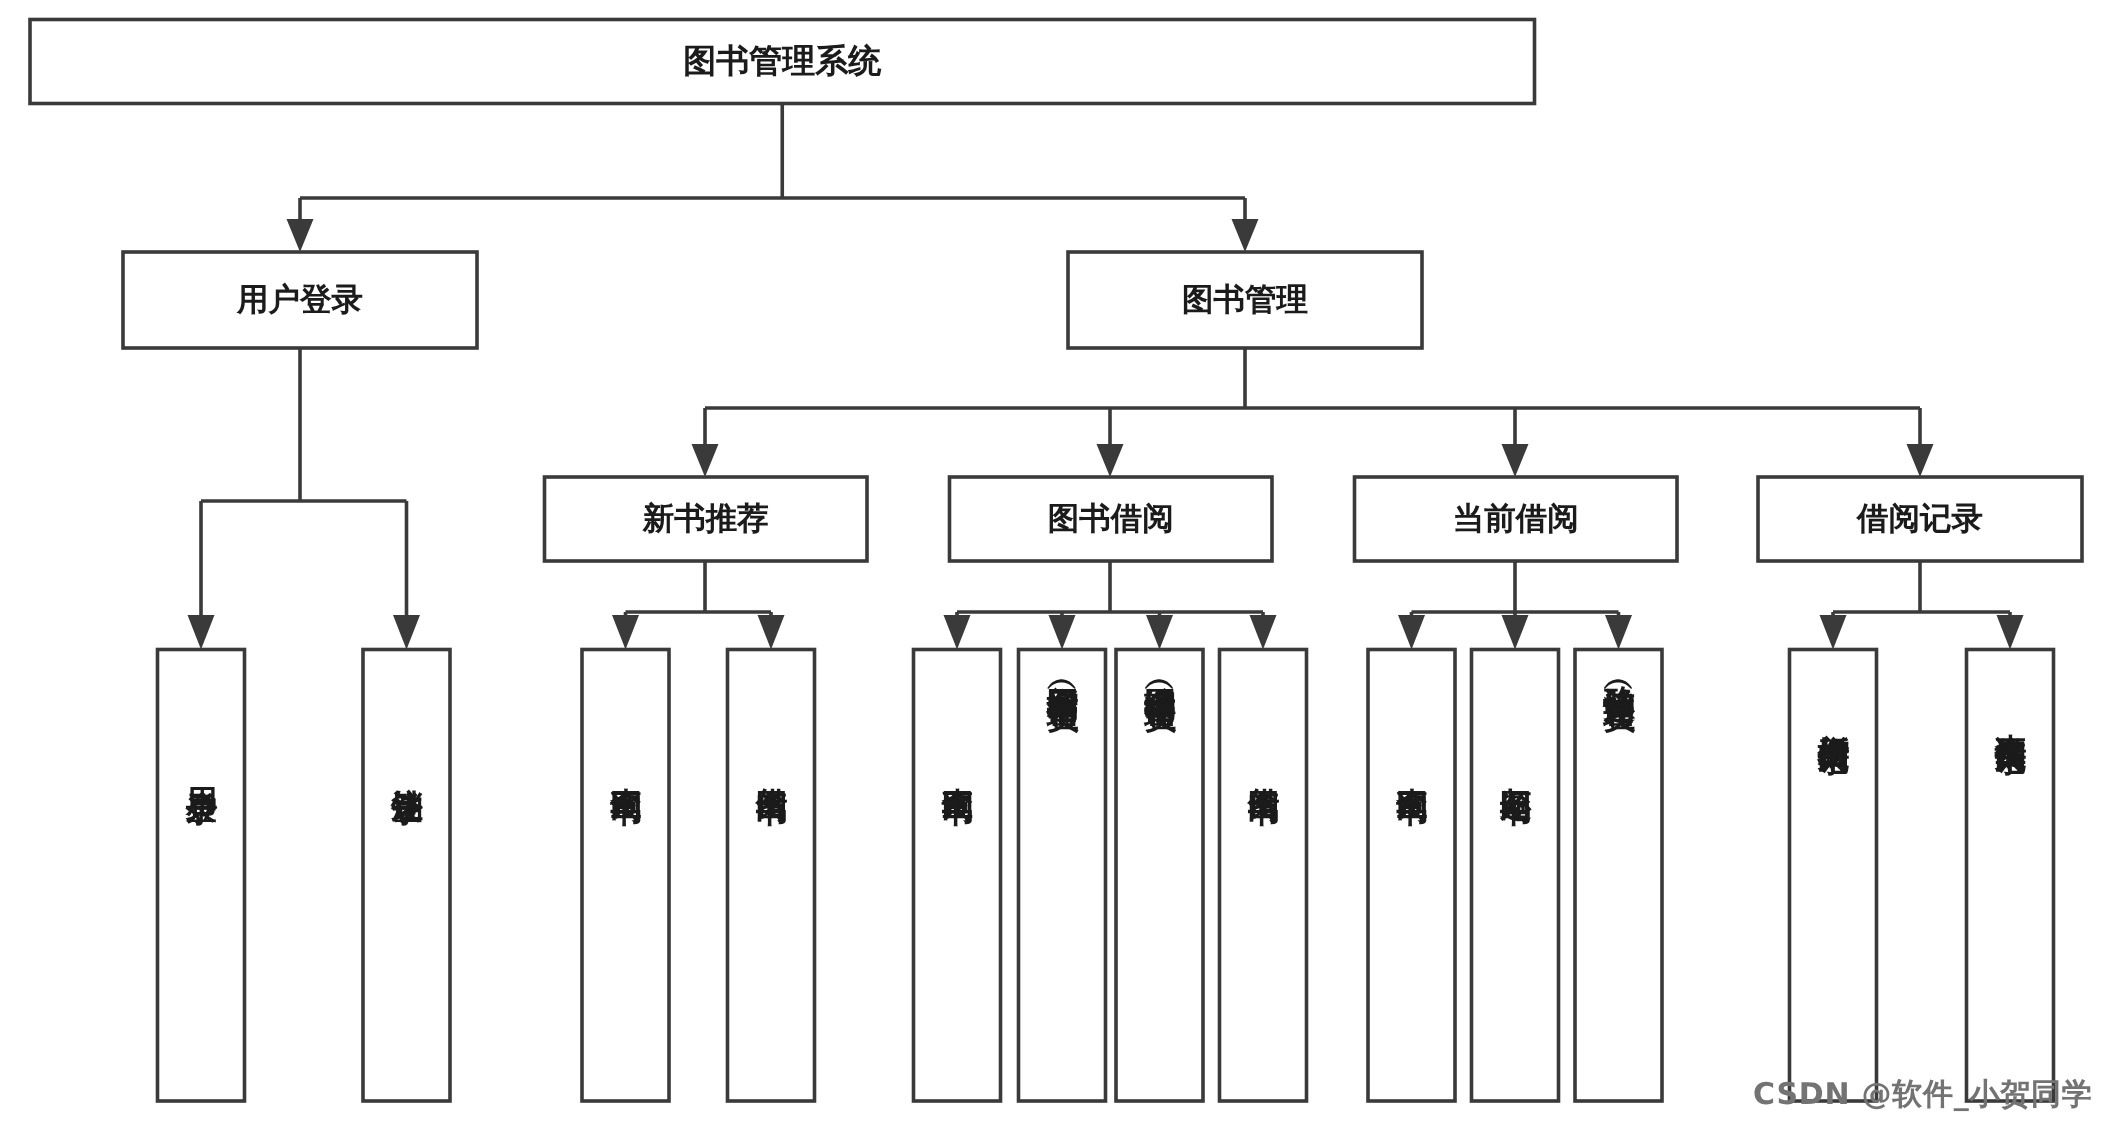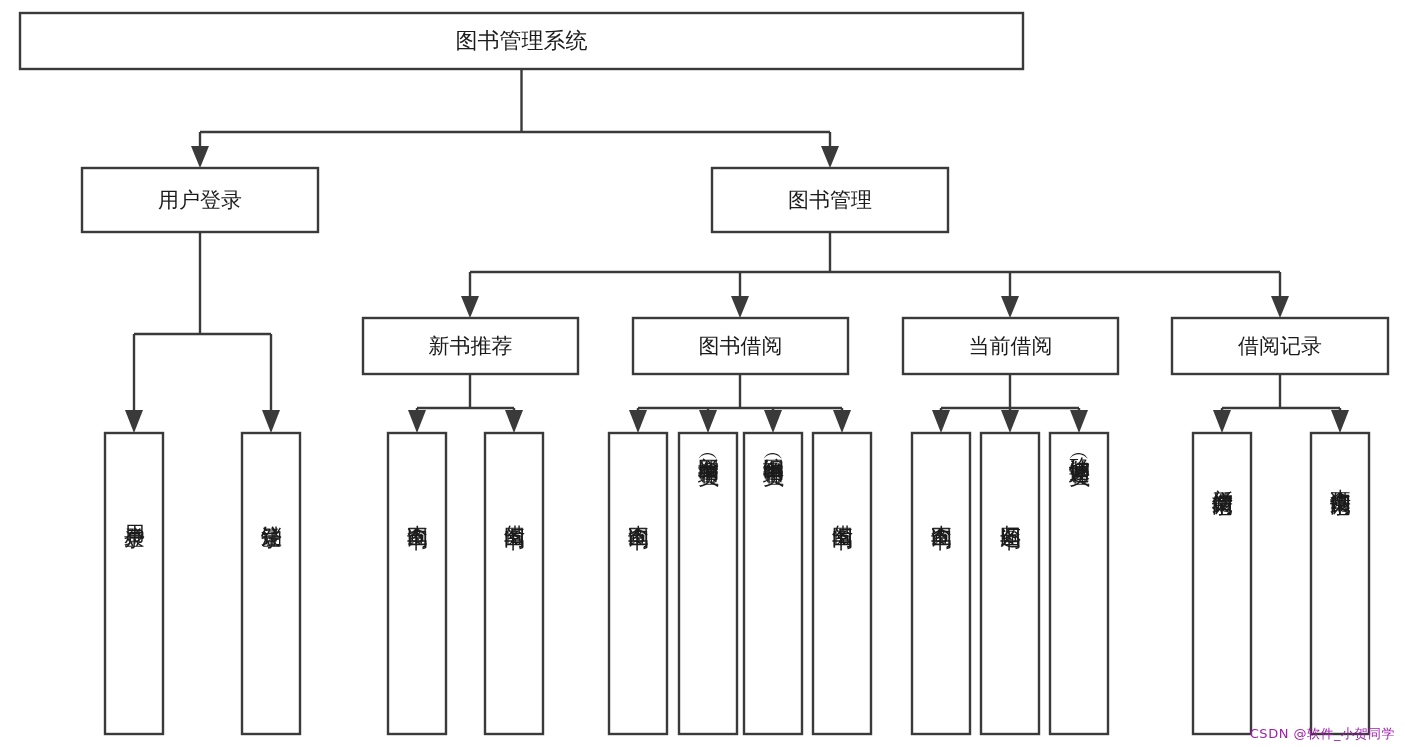--- a/index.html
+++ b/index.html
@@ -9,20 +9,21 @@
   }
   body {
     font-family: "DejaVu Sans", "Liberation Sans", sans-serif;
   }
   #diagram-root {
     position: relative;
     width: 1405px;
     height: 747px;
     background: #ffffff;
     overflow: hidden;
+    font-weight: bold;
   }
   #flow-svg {
     position: absolute;
     left: 0;
     top: 0;
     width: 1405px;
     height: 747px;
   }
   .node-box {
     fill: #ffffff;
@@ -66,22 +67,22 @@
     white-space: nowrap;
     text-align: center;
     transform: translateX(-50%);
     user-select: none;
   }
   #watermark {
     position: absolute;
     right: 10px;
     bottom: 4px;
     font-family: "DejaVu Sans", "Liberation Sans", sans-serif;
-    font-size: 13px;
-    color: #a21caf;
+    font-size: 20px;
+    color: #737373;
     letter-spacing: 0.5px;
     white-space: nowrap;
     user-select: none;
     margin-top: 48px;
   }
 </style>
 </head>
 <body>
 
 <div id="diagram-root">

